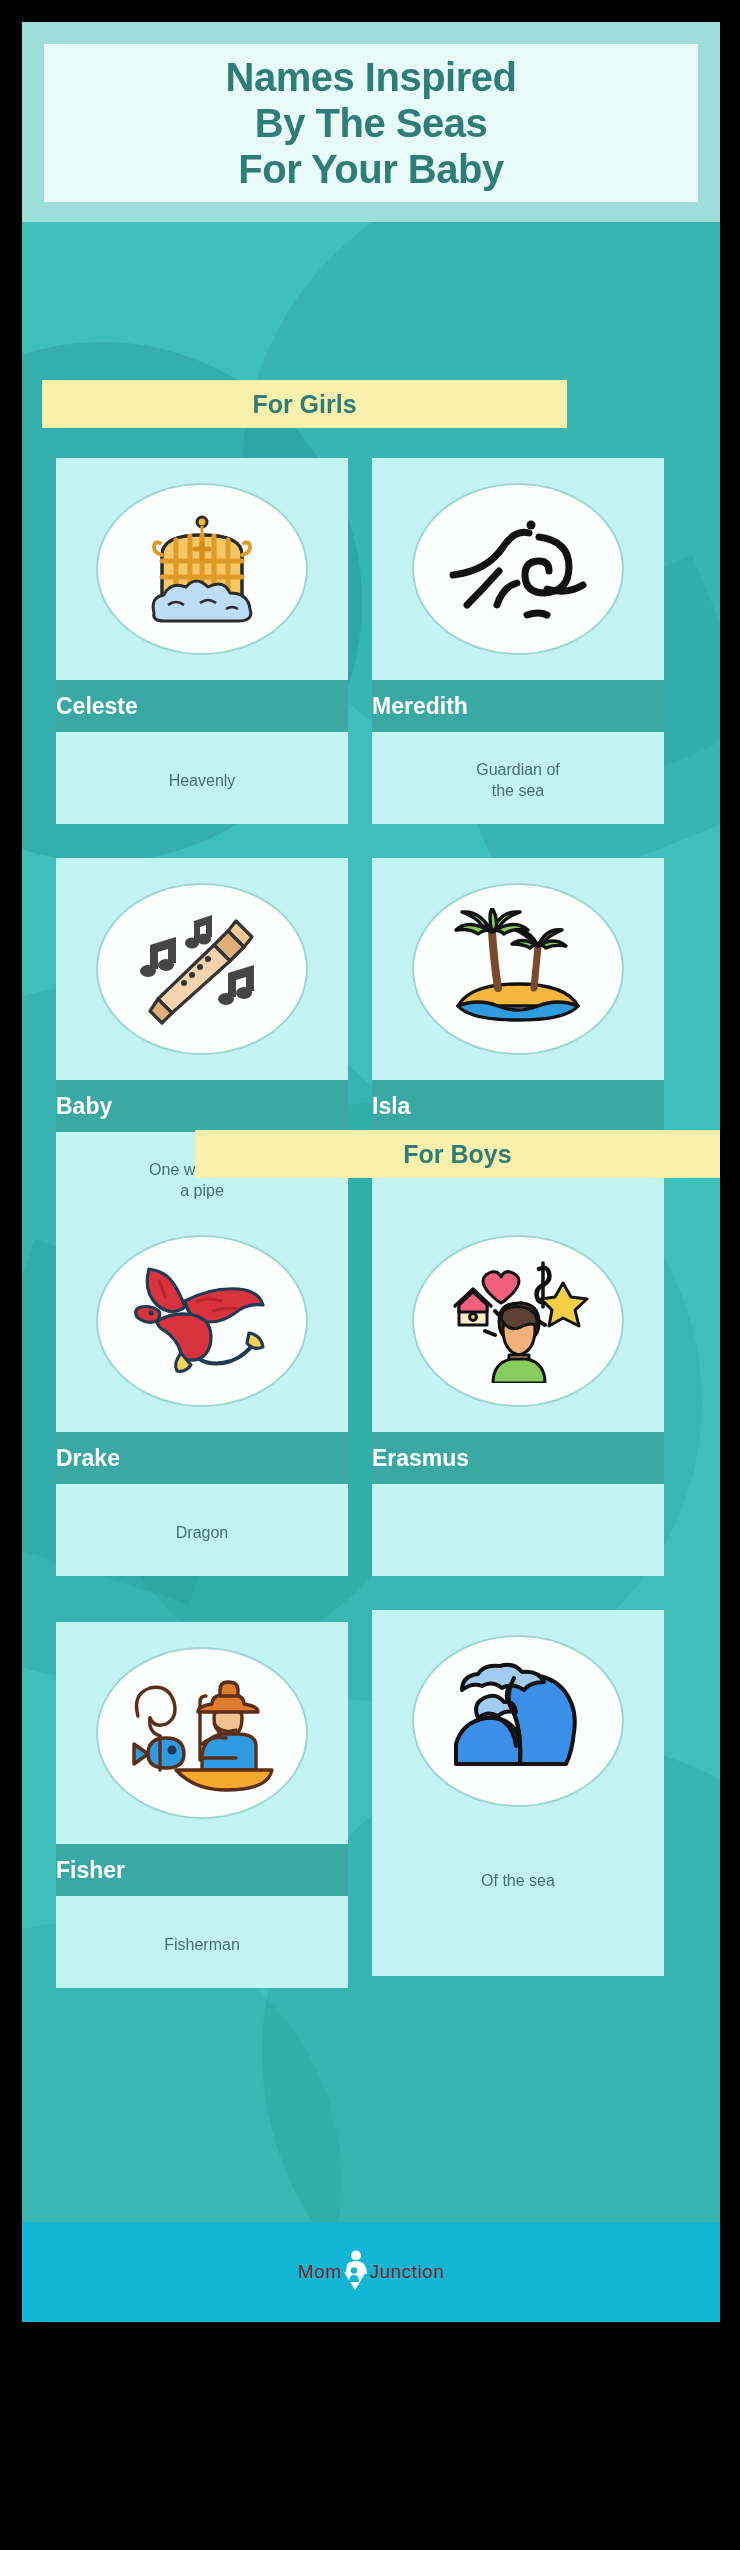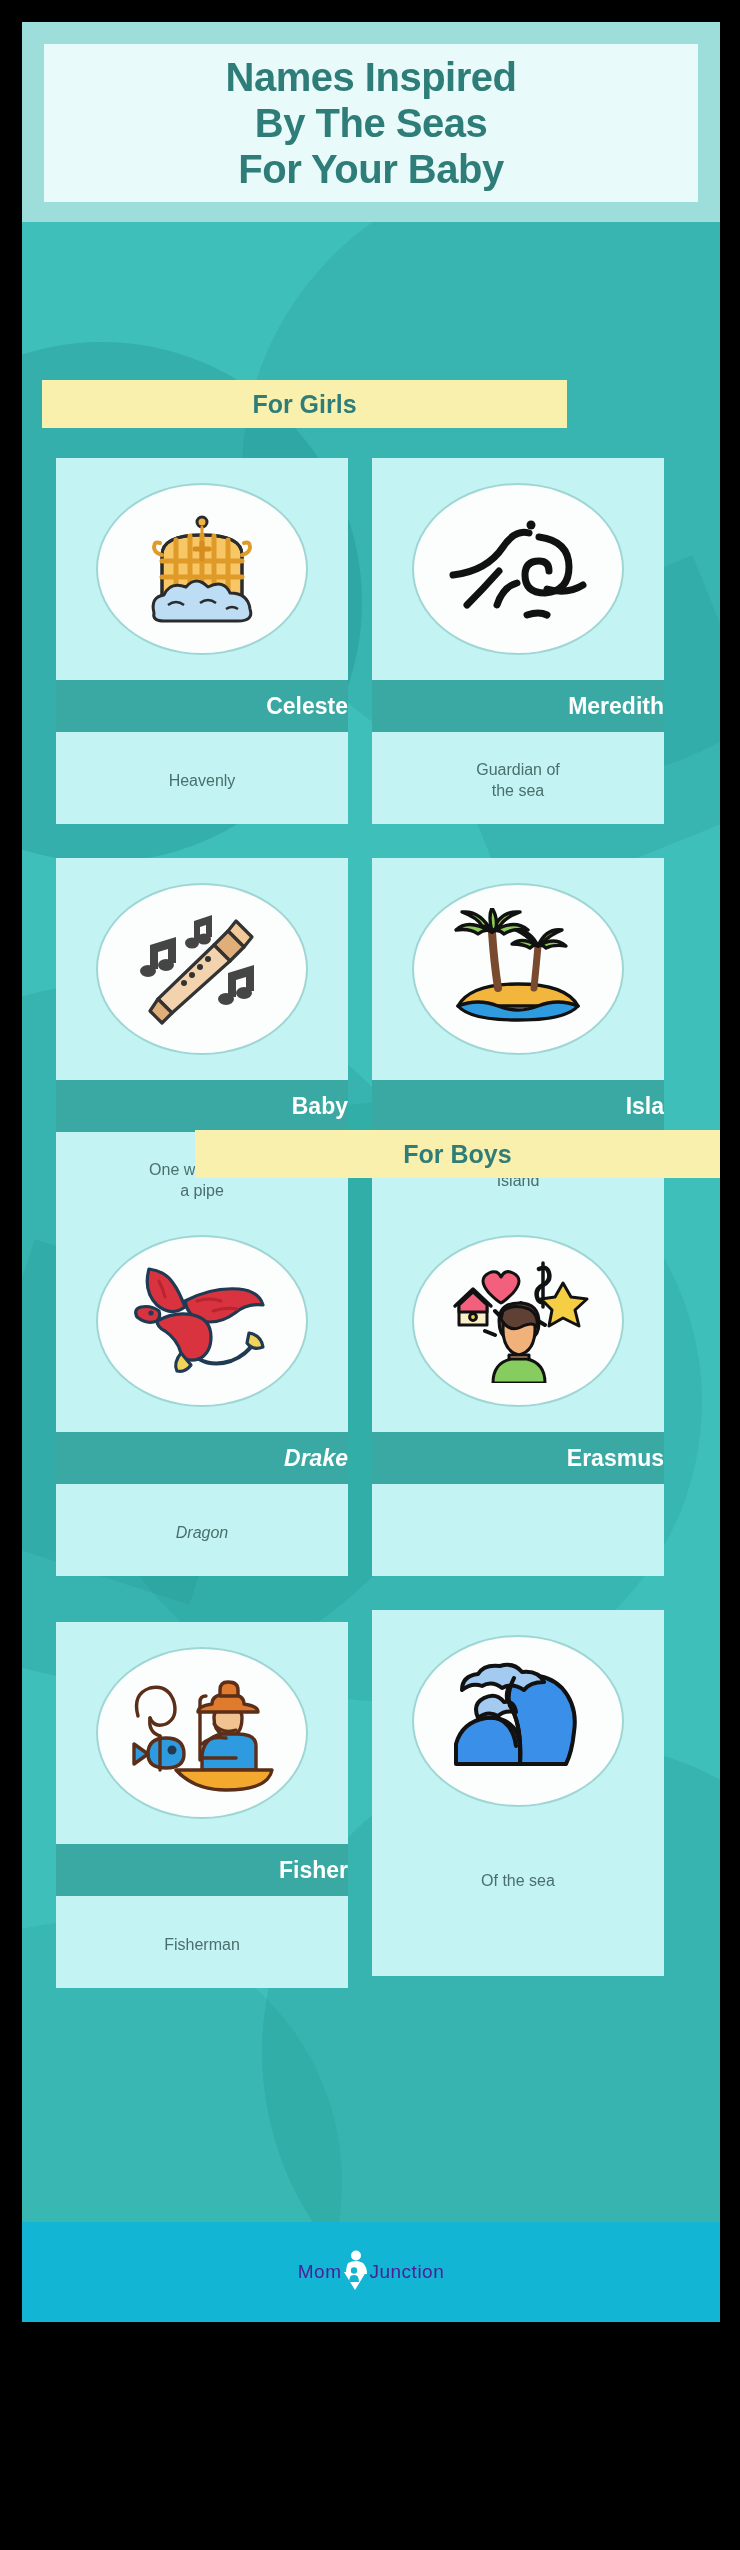--- a/index.html
+++ b/index.html
@@ -124,21 +124,21 @@
     align-items: center;
     justify-content: center;
   }
   .oval svg { display: block; }
   .card-name {
     width: 292px;
     height: 52px;
     background: #3AA9A4;
     display: flex;
     align-items: center;
-    justify-content: flex-end;
+    justify-content: flex-start;
   }
   .card-name span {
     color: #FFFFFF;
     font-size: 23px;
     font-weight: bold;
   }
   .card-meaning {
     width: 292px;
     height: 92px;
     background: #C4F3F4;
@@ -153,21 +153,21 @@
     line-height: 1.3;
     text-align: center;
     white-space: pre-line;
   }
 
   
   #card-0 { left: 34px;  top: 436px;  }
   #card-1 { left: 350px; top: 436px;  }
   #card-2 { left: 34px;  top: 836px;  }
   #card-3 { left: 350px; top: 836px;  }
-  #card-4 { left: 34px;  top: 1188px; font-style: italic; }
+  #card-4 { left: 34px;  top: 1188px; }
   #card-5 { left: 350px; top: 1188px; }
   #card-6 { left: 34px;  top: 1600px; }
   #card-7 { left: 350px; top: 1588px; }
 
   
   #footer {
     position: absolute;
     left: 0;
     top: 2200px;
     width: 698px;
@@ -177,21 +177,21 @@
     align-items: center;
     justify-content: center;
     gap: 0px;
   }
   #footer-logo {
     display: flex;
     align-items: center;
     justify-content: center;
   }
   #footer-logo .word {
-    color: #4c1d95;
+    color: #7f1d1d;
     font-size: 19px;
     letter-spacing: 0.5px;
   }
   #footer-mark { margin: 0 1px; }
 </style>
 </head>
 <body>
 
 <div id="infographic">
 
@@ -338,23 +338,20 @@
                 <path d="M90 38 Q98 20 114 22 Q100 28 96 34 Q92 34 90 38 Z"></path>
                 <path d="M90 38 Q106 28 118 38 Q106 36 98 40 Q94 36 90 38 Z"></path>
               </g>
             </g>
           </svg>
         </span>
       </div>
     </div>
     <div class="card-name">
       <span>Isla</span>
-    </div>
-    <div class="card-meaning">
-      <span>Island</span>
     </div>
   </div>
 
   <div class="section-banner" id="banner-boys">
     <span>For Boys</span>
   </div>
 
   <div class="card" id="card-4">
     <div class="card-img">
       <div class="oval">

